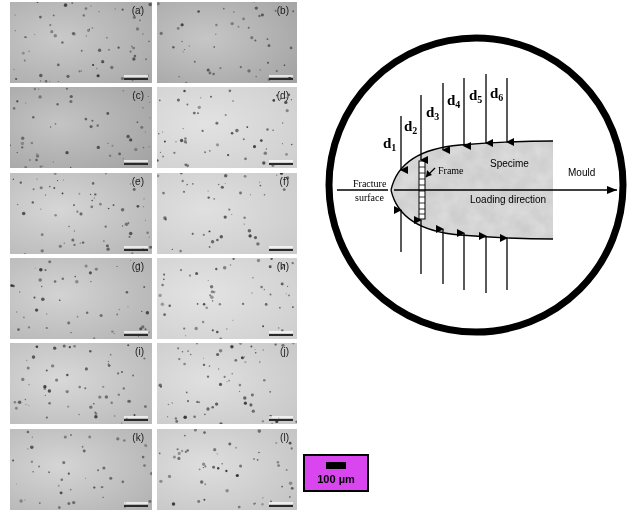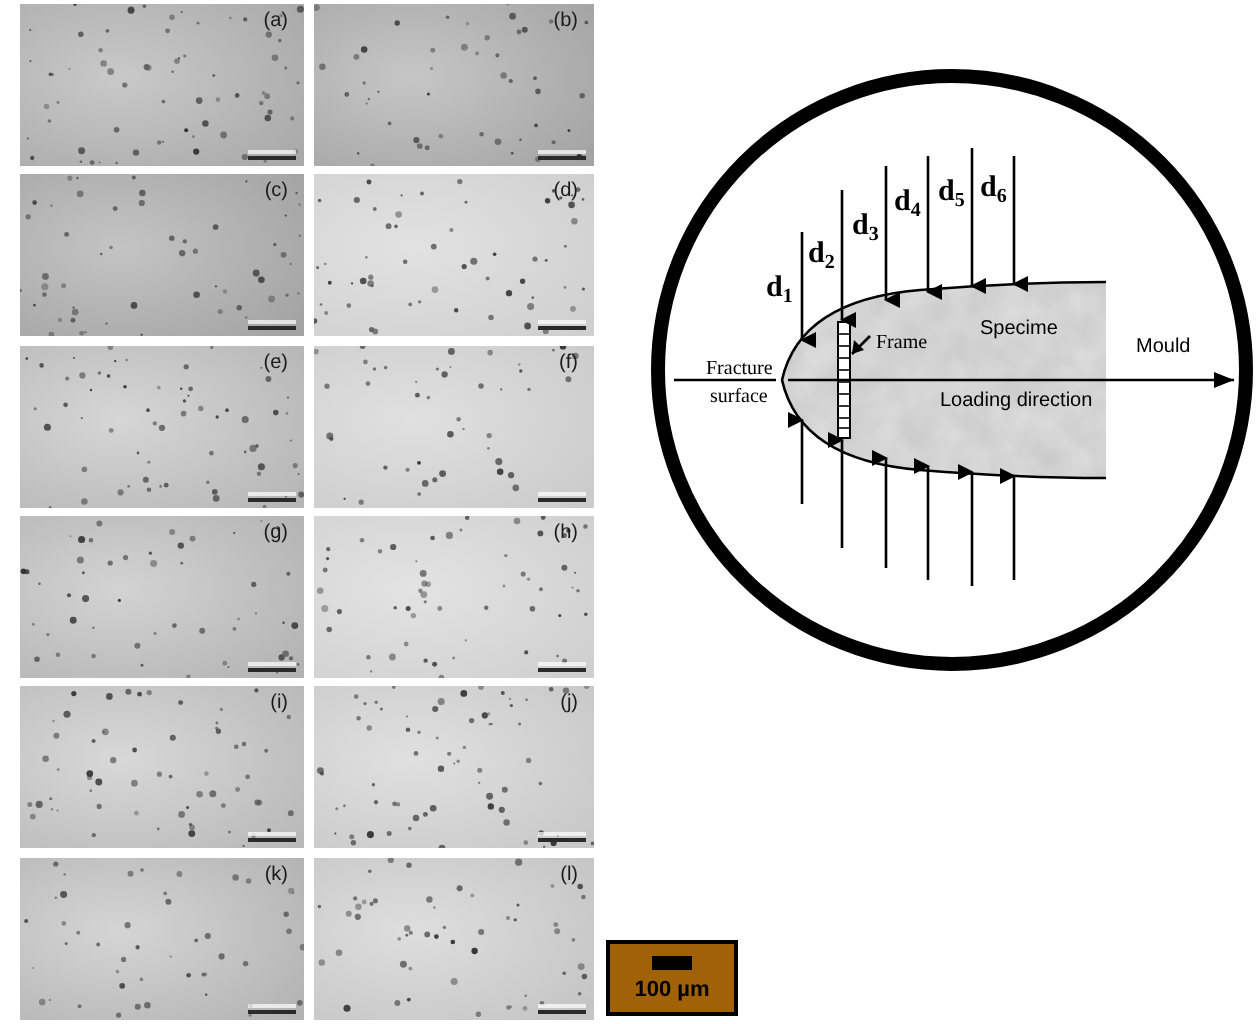--- a/index.html
+++ b/index.html
@@ -2,21 +2,21 @@
 <html><head>
 <meta charset="utf-8">
 <style>
   html, body { margin: 0; padding: 0; background: #ffffff; }
   body { width: 629px; height: 512px; position: relative; overflow: hidden; font-family: "Liberation Sans", sans-serif; }
   .panel { position: absolute; overflow: hidden; }
   .panel svg { display: block; }
   .panel-label { position: absolute; top: 3px; right: 8px; font-family: "Liberation Sans", sans-serif; font-size: 10px; color: #1a1a1a; }
   .scalebar-mini { position: absolute; right: 4px; bottom: 3px; width: 24px; height: 2px; background: #2a2a2a; }
   .scalebar-mini::after { content: ""; position: absolute; left: 0; right: 0; top: -3px; height: 2px; background: rgba(255,255,255,0.7); }
-  #scale-box { position: absolute; left: 303px; top: 470px; width: 62px; height: 34px; border: 2px solid #000; background: #a16207; }
+  #scale-box { position: absolute; left: 303px; top: 454px; width: 62px; height: 34px; border: 2px solid #000; background: #d946ef; }
   #scale-box .bar { position: absolute; left: 21px; top: 6px; width: 20px; height: 7px; background: #000; }
   #scale-box .txt { position: absolute; left: 0; right: 0; top: 17px; text-align: center; font-weight: bold; font-size: 11px; color: #000; font-family: "Liberation Sans", sans-serif; }
   #diagram { position: absolute; left: 0; top: 0; }
   .serif { font-family: "Liberation Serif", serif; }
   .sans { font-family: "Liberation Sans", sans-serif; }
 </style>
 </head>
 <body>
 
 <div id="grid">

